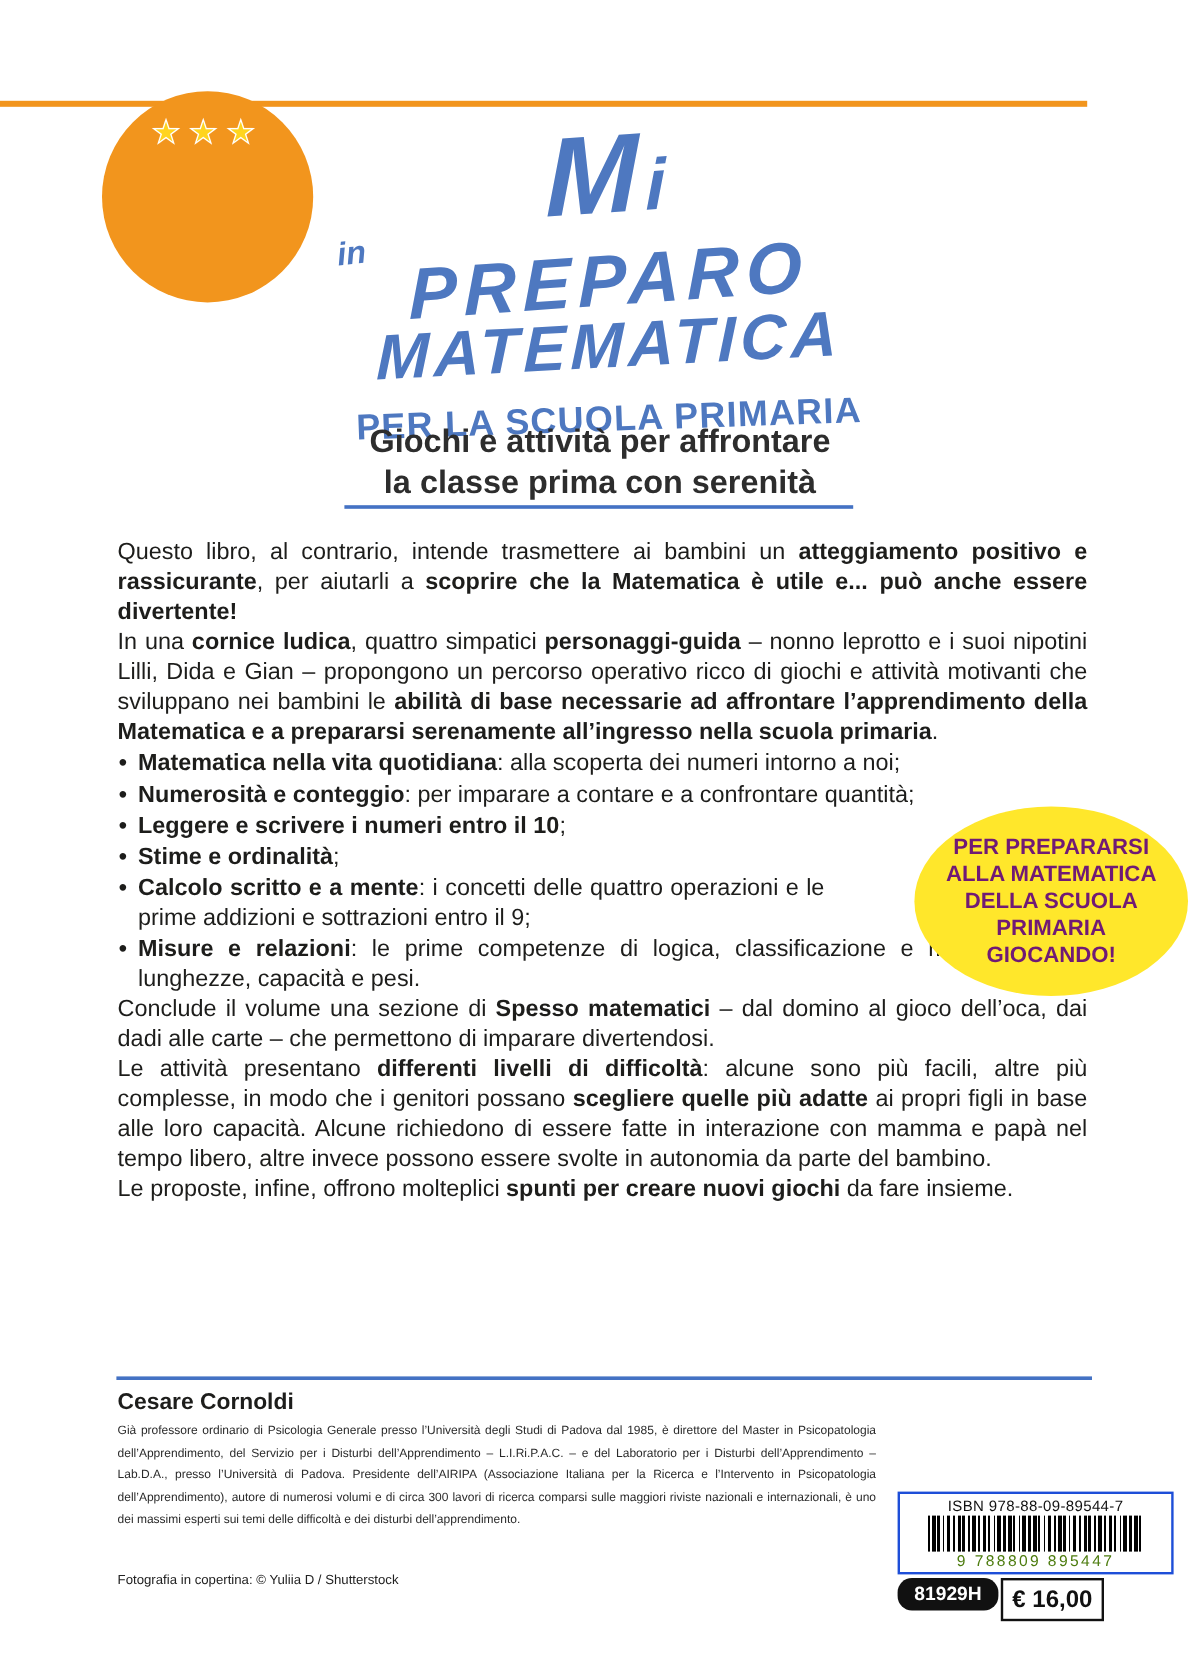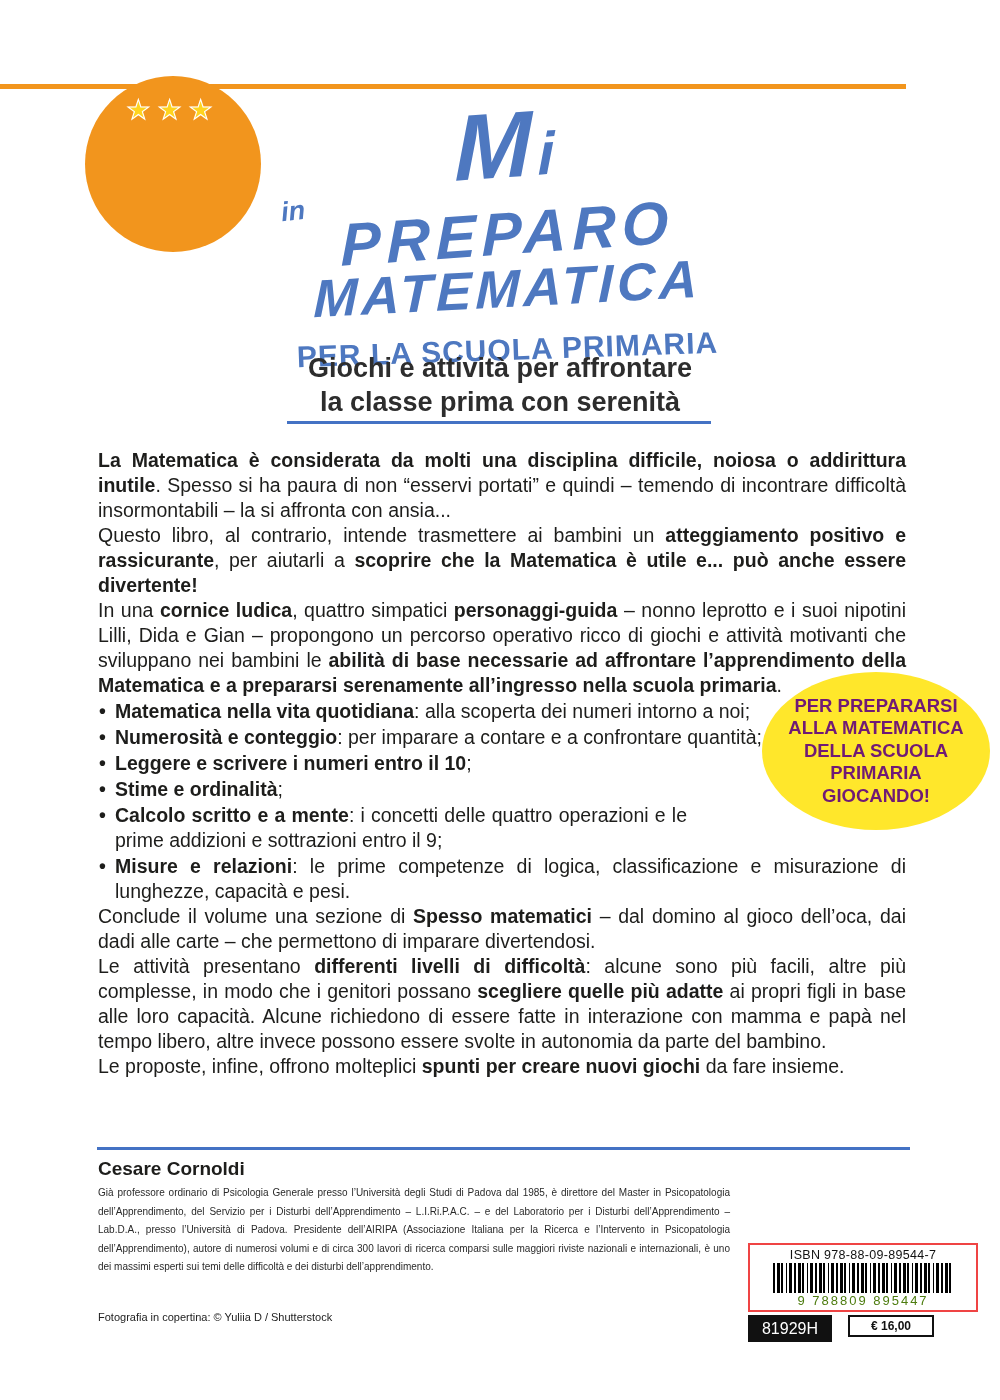--- a/index.html
+++ b/index.html
@@ -63,40 +63,40 @@
   
   .sep { position:absolute; left:97px; top:1147px; width:813px; height:3px; background:#4472C4; }
   .author { position:absolute; left:98px; top:1158px; width:810px; }
   .author-name { margin:0 0 4px 0; font-weight:bold; font-size:19px; }
   .bio { margin:0; font-size:10px; line-height:18.5px; text-align:justify; color:#2a2a2a; }
   .bio-spacer { float:right; width:178px; height:135px; margin-top:40px; }
   .credit { position:absolute; left:98px; top:1311px; font-size:11px; color:#222222; }
   
   .commerce { position:absolute; left:748px; top:1243px; width:230px; z-index:4; }
   .isbn-box {
-    box-sizing:border-box; width:230px; border:2px solid #ef4444; background:#fff;
+    box-sizing:border-box; width:230px; border:2px solid #1d4ed8; background:#fff;
     padding:3px 19px 2px; text-align:center;
   }
   .isbn-label { font-size:12.5px; letter-spacing:0.3px; color:#111; }
   .bars {
     height:30px; margin:1px 4px 0;
     background:repeating-linear-gradient(90deg,
       #000 0 2px, #fff 2px 4px, #000 4px 7px, #fff 7px 8px,
       #000 8px 10px, #fff 10px 13px, #000 13px 14px, #fff 14px 16px,
       #000 16px 19px, #fff 19px 21px);
   }
   .digits { font-size:13px; letter-spacing:2px; color:#4d7c0f; }
   .code-band { display:flex; margin-top:3px; }
   .code-black {
-    width:84px; height:27px; background:#111; color:#fff; font-weight:normal; font-size:16px;
-    display:flex; align-items:center; justify-content:center;
+    width:84px; height:27px; background:#111; color:#fff; font-weight:bold; font-size:16px;
+    display:flex; align-items:center; justify-content:center;border-radius:12px;
   }
   .price-box {
-    box-sizing:border-box; width:86px; height:22px; border:2px solid #111; background:#fff;
-    color:#111; font-weight:bold; font-size:12px; margin-left:16px;
+    box-sizing:border-box; width:86px; height:36px; border:2px solid #111; background:#fff;
+    color:#111; font-weight:bold; font-size:20px; margin-left:2px;
     display:flex; align-items:center; justify-content:center;
   }
 </style>
 </head>
 <body>
 
 <div class="page">
 
   <div class="top-rule"></div>
 
@@ -109,21 +109,20 @@
     <div class="t-in">in</div>
     <div class="t-subject">MATEMATICA</div>
     <div class="t-tagline">PER LA SCUOLA PRIMARIA</div>
   </div>
 
   <div class="subtitle">Giochi e attività per affrontare
 la classe prima con serenità</div>
   <div class="subtitle-rule"></div>
 
   <div class="body-text">
-    <p><b>La Matematica è considerata da molti una disciplina difficile, noiosa o addirittura inutile</b><span>. Spesso si ha paura di non “esservi portati” e quindi – temendo di incontrare difficoltà insormontabili – la si affronta con ansia...</span></p>
     <p><span>Questo libro, al contrario, intende trasmettere ai bambini un </span><b>atteggiamento positivo e rassicurante</b><span>, per aiutarli a </span><b>scoprire che la Matematica è utile e... può anche essere divertente!</b></p>
     <p class="mt"><span>In una </span><b>cornice ludica</b><span>, quattro simpatici </span><b>personaggi-guida</b><span> – nonno leprotto e i suoi nipotini Lilli, Dida e Gian – propongono un percorso operativo ricco di giochi e attività motivanti che sviluppano nei bambini le </span><b>abilità di base necessarie ad affrontare l’apprendimento della Matematica e a prepararsi serenamente all’ingresso nella scuola primaria</b><span>.</span></p>
     <ul class="areas">
       <li><span class="bl">•</span><b>Matematica nella vita quotidiana</b><span>: alla scoperta dei numeri intorno a noi;</span></li>
       <li><span class="bl">•</span><b>Numerosità e conteggio</b><span>: per imparare a contare e a confrontare quantità;</span></li>
       <li><span class="bl">•</span><b>Leggere e scrivere i numeri entro il 10</b><span>;</span></li>
       <li><span class="bl">•</span><b>Stime e ordinalità</b><span>;</span></li>
       <li class="li-narrow"><span class="bl">•</span><b>Calcolo scritto e a mente</b><span>: i concetti delle quattro operazioni e le prime addizioni e sottrazioni entro il 9;</span></li>
       <li><span class="bl">•</span><b>Misure e relazioni</b><span>: le prime competenze di logica, classificazione e misurazione di lunghezze, capacità e pesi.</span></li>
     </ul>

